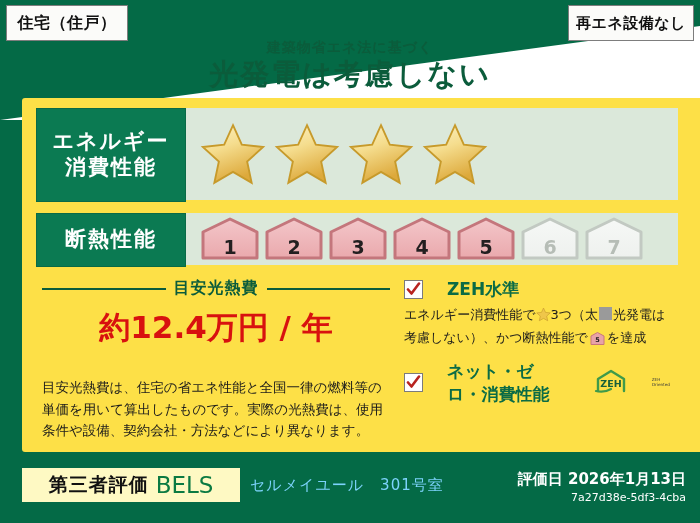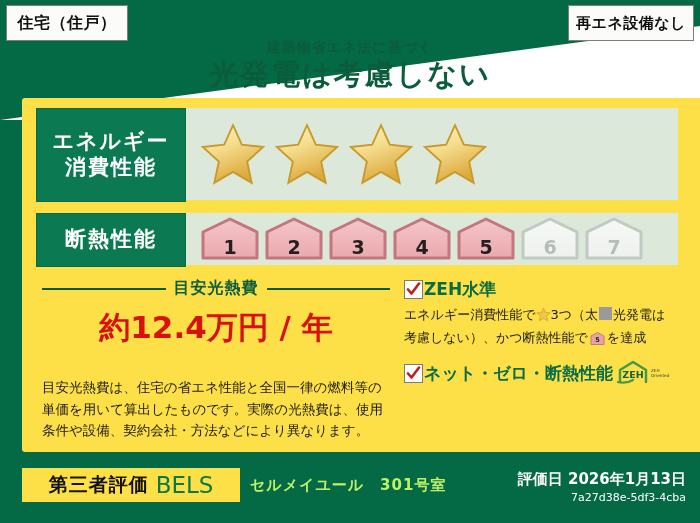--- a/index.html
+++ b/index.html
@@ -82,21 +82,21 @@
     margin-top:8px;letter-spacing:0px;
   }
   .cost-note{
     margin-top:28px;color:#1b1b1b;font-size:13.5px;line-height:1.6;
     text-align:left;letter-spacing:0px;
   }
 
   
   .criteria{position:absolute;left:382px;top:180px;width:266px;}
   .crit-item{margin-bottom:8px;}
-  .crit-head{display:flex;align-items:center;gap:1px;}
+  .crit-head{display:flex;align-items:center;gap:24px;}
   .chk{
     width:17px;height:17px;border:1px solid #7b7b7b;background:#fff;
     position:relative;flex:0 0 auto;
   }
   .chk svg{position:absolute;left:1px;top:1px;}
   .crit-title{color:#0b6b45;font-size:17px;font-weight:bold;letter-spacing:0px;}
   .crit-body{
     margin-top:4px;color:#1b1b1b;font-size:13px;line-height:1.52;
   }
   .inline-star{display:inline-block;vertical-align:-3px;}
@@ -104,26 +104,26 @@
     display:inline-block;width:13px;height:13px;background:#9a9a9a;
     vertical-align:-1px;margin:0 1px;
   }
   .mini-house{display:inline-block;vertical-align:-4px;margin:0 2px;}
   .zeh-mark{display:inline-block;vertical-align:-6px;margin-left:2px;}
   .zeh-sub{font-size:4.2px;color:#3a3a3a;letter-spacing:0;display:inline-block;vertical-align:-4px;line-height:1.1;}
 
   
   .bels{
     position:absolute;left:22px;top:468px;width:218px;height:34px;
-    background:#fde047;display:flex;align-items:center;justify-content:center;gap:7px;
+    background:#fef9c3;display:flex;align-items:center;justify-content:center;gap:7px;
   }
   .bels .b1{color:#111;font-size:19px;font-weight:bold;letter-spacing:1px;}
   .bels .b2{color:#0b7a42;font-size:23px;font-weight:normal;letter-spacing:0px;font-family:"DejaVu Sans","Liberation Sans",sans-serif;}
   .bldg{
-    position:absolute;left:250px;top:476px;color:#bef264;font-size:15px;font-weight:bold;letter-spacing:1px;
+    position:absolute;left:250px;top:476px;color:#7dd3fc;font-size:15px;font-weight:normal;letter-spacing:1px;
   }
   .evaldate{
     position:absolute;right:14px;top:470px;text-align:right;color:#ffffff;margin-left:32px;
   }
   .evaldate .d1{font-size:15px;font-weight:bold;letter-spacing:0px;}
   .evaldate .d2{font-size:11px;margin-top:2px;letter-spacing:0px;}
 </style>
 </head>
 <body>
 
@@ -296,21 +296,21 @@
         </div>
       </div>
 
       <div class="crit-item">
         <div class="crit-head">
           <span class="chk">
             <svg width="15" height="15" viewBox="0 0 15 15">
                 <path d="M2 7.5 L5.5 11.5 L13 1.5" stroke="#b8231f" stroke-width="2.6" fill="none" stroke-linecap="round" stroke-linejoin="round"></path>
               </svg>
           </span>
-          <span class="crit-title">ネット・ゼロ・断熱性能</span>
+          <span class="crit-title">ネット・ゼロ・消費性能</span>
           <span class="zeh-mark">
             <svg width="34" height="24" viewBox="0 0 34 24">
               <path d="M4 22 L4 10 L17 2 L30 10 L30 22" fill="none" stroke="#3f9a4a" stroke-width="2.4" stroke-linecap="round" stroke-linejoin="round"></path>
               <path d="M2 22 Q10 24 17 20" fill="none" stroke="#3f9a4a" stroke-width="2.2" stroke-linecap="round"></path>
               <text x="17" y="18" font-size="9.5" font-weight="bold" text-anchor="middle" fill="#17603a" font-family="DejaVu Sans">ZEH</text>
             </svg>
           </span>
           <span class="zeh-sub">
             <span>ZEH</span><br>
             <span>Oriented</span>

